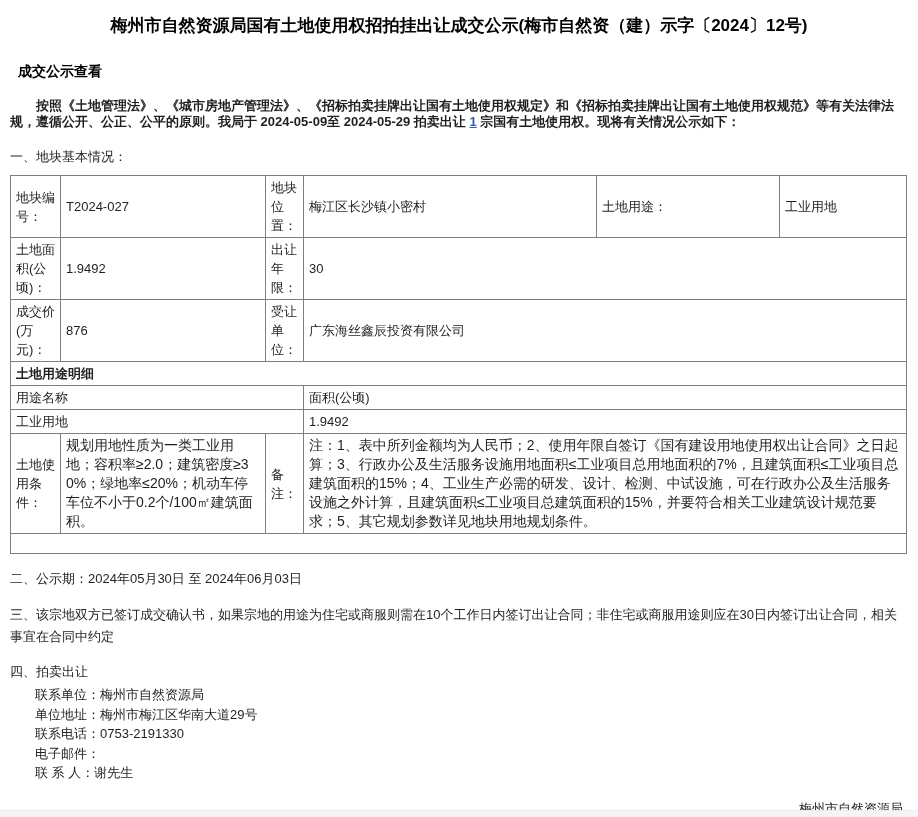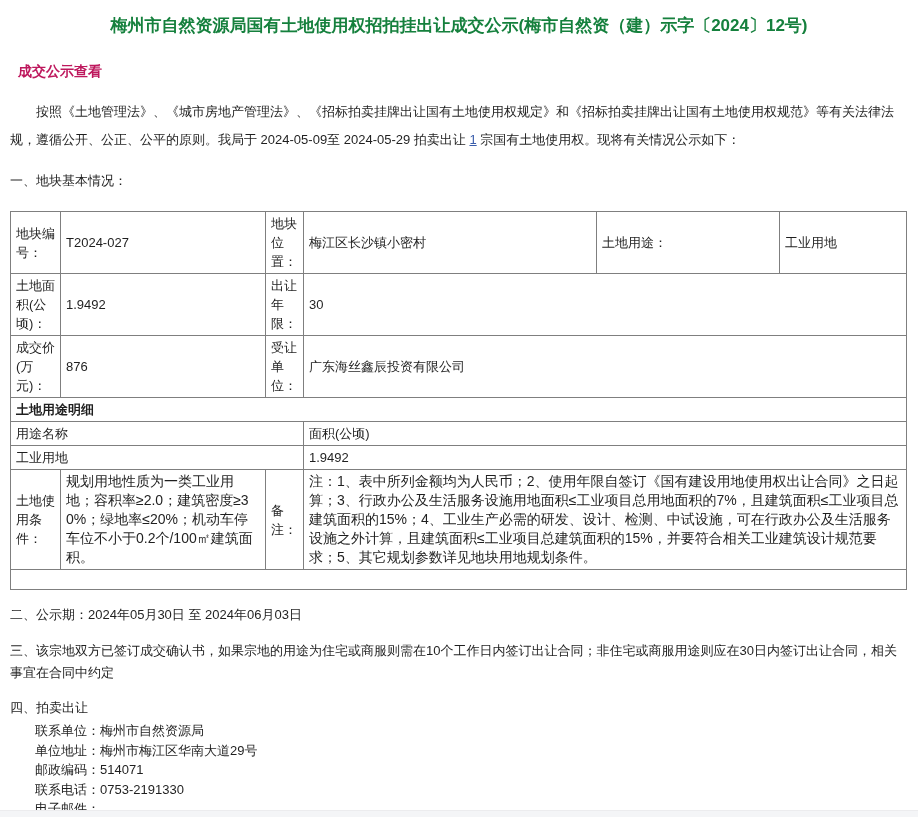--- a/index.html
+++ b/index.html
@@ -13,44 +13,45 @@
     position: relative;
     overflow: hidden;
   }
   .page { padding: 0 10px; }
 
   h1.doc-title {
     margin: 0; padding-top: 14px;
     text-align: center;
     font-size: 17px; font-weight: bold;
     line-height: 24px;
-    color: #15803d;
+    color: #000000;
   }
   h2.view-heading {
     margin: 25px 0 0 8px;
     font-size: 14px; font-weight: bold;
-    color: #be185d;
+    color: #000000;
   }
   p.intro {
     margin: 17px 3px 4px 0;
     text-indent: 2em;
-    line-height: 28px;
+    line-height: 16px;
+    font-weight: bold;
   }
   a.lot-link {
     color: #3a5dab;
     text-decoration: underline;
     cursor: pointer;
   }
   .sec-heading { margin: 17px 0 8px 0; line-height: 20px; }
 
   table.land-table {
     border-collapse: collapse;
     table-layout: fixed;
     width: 896px;
-    margin: 20px 0 0 0;
+    margin: 8px 0 0 0;
     font-size: 13px;
   }
   table.land-table td {
     border: 1px solid #7f7f7f;
     padding: 2px 5px;
     vertical-align: middle;
     line-height: 19px;
     word-break: break-all;
     overflow-wrap: anywhere;
   }
@@ -150,21 +151,20 @@
 
   <div class="sec2">二、公示期：2024年05月30日 至 2024年06月03日</div>
 
   <div class="sec3">三、该宗地双方已签订成交确认书，如果宗地的用途为住宅或商服则需在10个工作日内签订出让合同；非住宅或商服用途则应在30日内签订出让合同，相关事宜在合同中约定</div>
 
   <div class="sec4">四、拍卖出让</div>
 
   <div class="contact">
     <div class="line">联系单位：梅州市自然资源局</div>
     <div class="line">单位地址：梅州市梅江区华南大道29号</div>
-    <div class="line">邮政编码：514071</div>
     <div class="line">联系电话：0753-2191330</div>
     <div class="line">电子邮件：</div>
     <div class="line">联 系 人：谢先生</div>
   </div>
 
   <div class="signature">
     <div class="line">梅州市自然资源局</div>
 
   </div>
 

